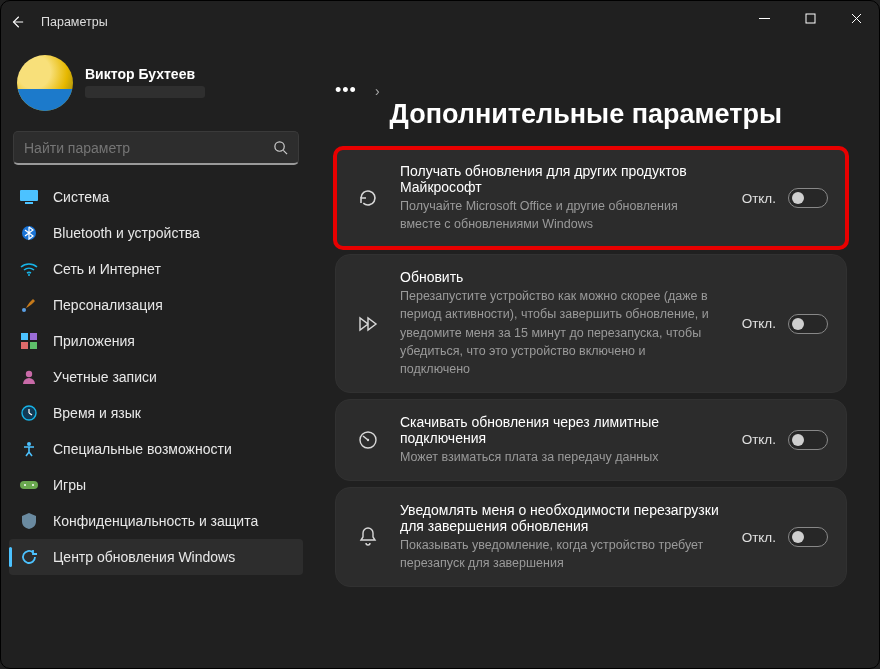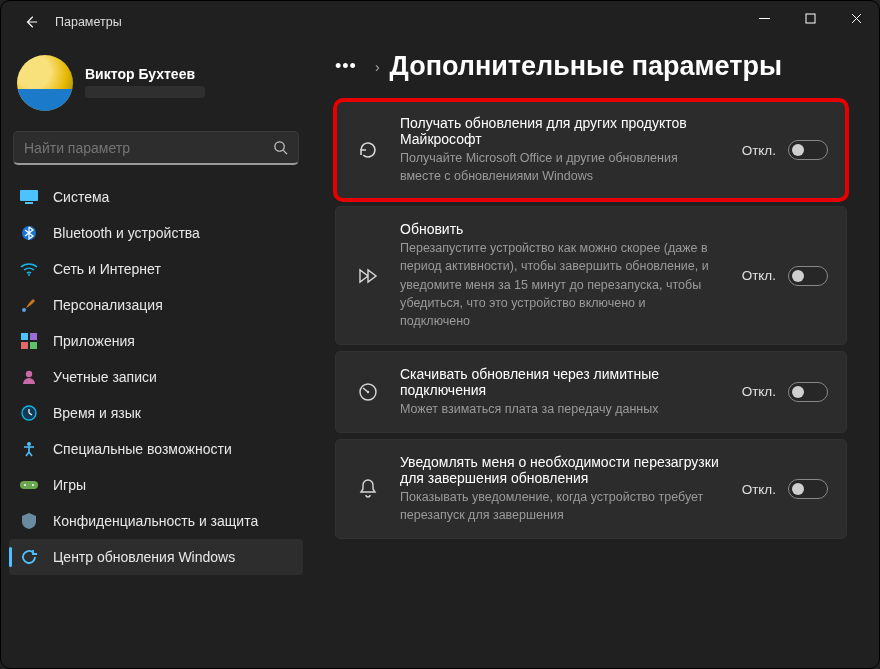--- a/index.html
+++ b/index.html
@@ -10,21 +10,21 @@
     font-family: "Segoe UI", Arial, sans-serif;
     font-size: 14px;
     border-radius: 10px;
     border: 1px solid #000;
     position: relative;
   }
   .titlebar {
     height: 42px;
     display: flex;
     align-items: center;
-    padding-left: 14px;
+    padding-left: 0;
   }
   .back-btn {
     width: 32px; height: 32px;
     display: flex; align-items: center; justify-content: center;
     color: #fff;
   }
   .title-text { margin-left: 8px; font-size: 12.5px; color: #ddd; }
   .win-controls {
     position: absolute; top: 0; right: 0;
     display: flex;
@@ -117,25 +117,25 @@
     flex: 1;
     padding: 8px 32px 0 24px;
     overflow-y: auto;
   }
   .page-head {
     display: flex; align-items: center;
     margin-bottom: 18px;
   }
   .ellipsis { font-size: 18px; letter-spacing: 1px; color:#fff; margin-right: 8px;}
   .chev { margin: 0 10px; color:#aaa; font-size:14px;}
-  .page-title { font-size: 27px; font-weight: 600; }
+  .page-title { font-size: 27px; font-weight: 600; margin-top: 48px; }
   .card {
     background: #2c2c2c;
     border: 1px solid #313131;
-    border-radius: 5px;
+    border-radius: 15px;
     display: flex;
     align-items: center;
     padding: 14px 18px;
     margin-bottom: 6px;
     min-height: 70px;
   }
   .card.highlight {
     outline: 4px solid #e80000;
     outline-offset: -2px;
     border-radius: 8px;

